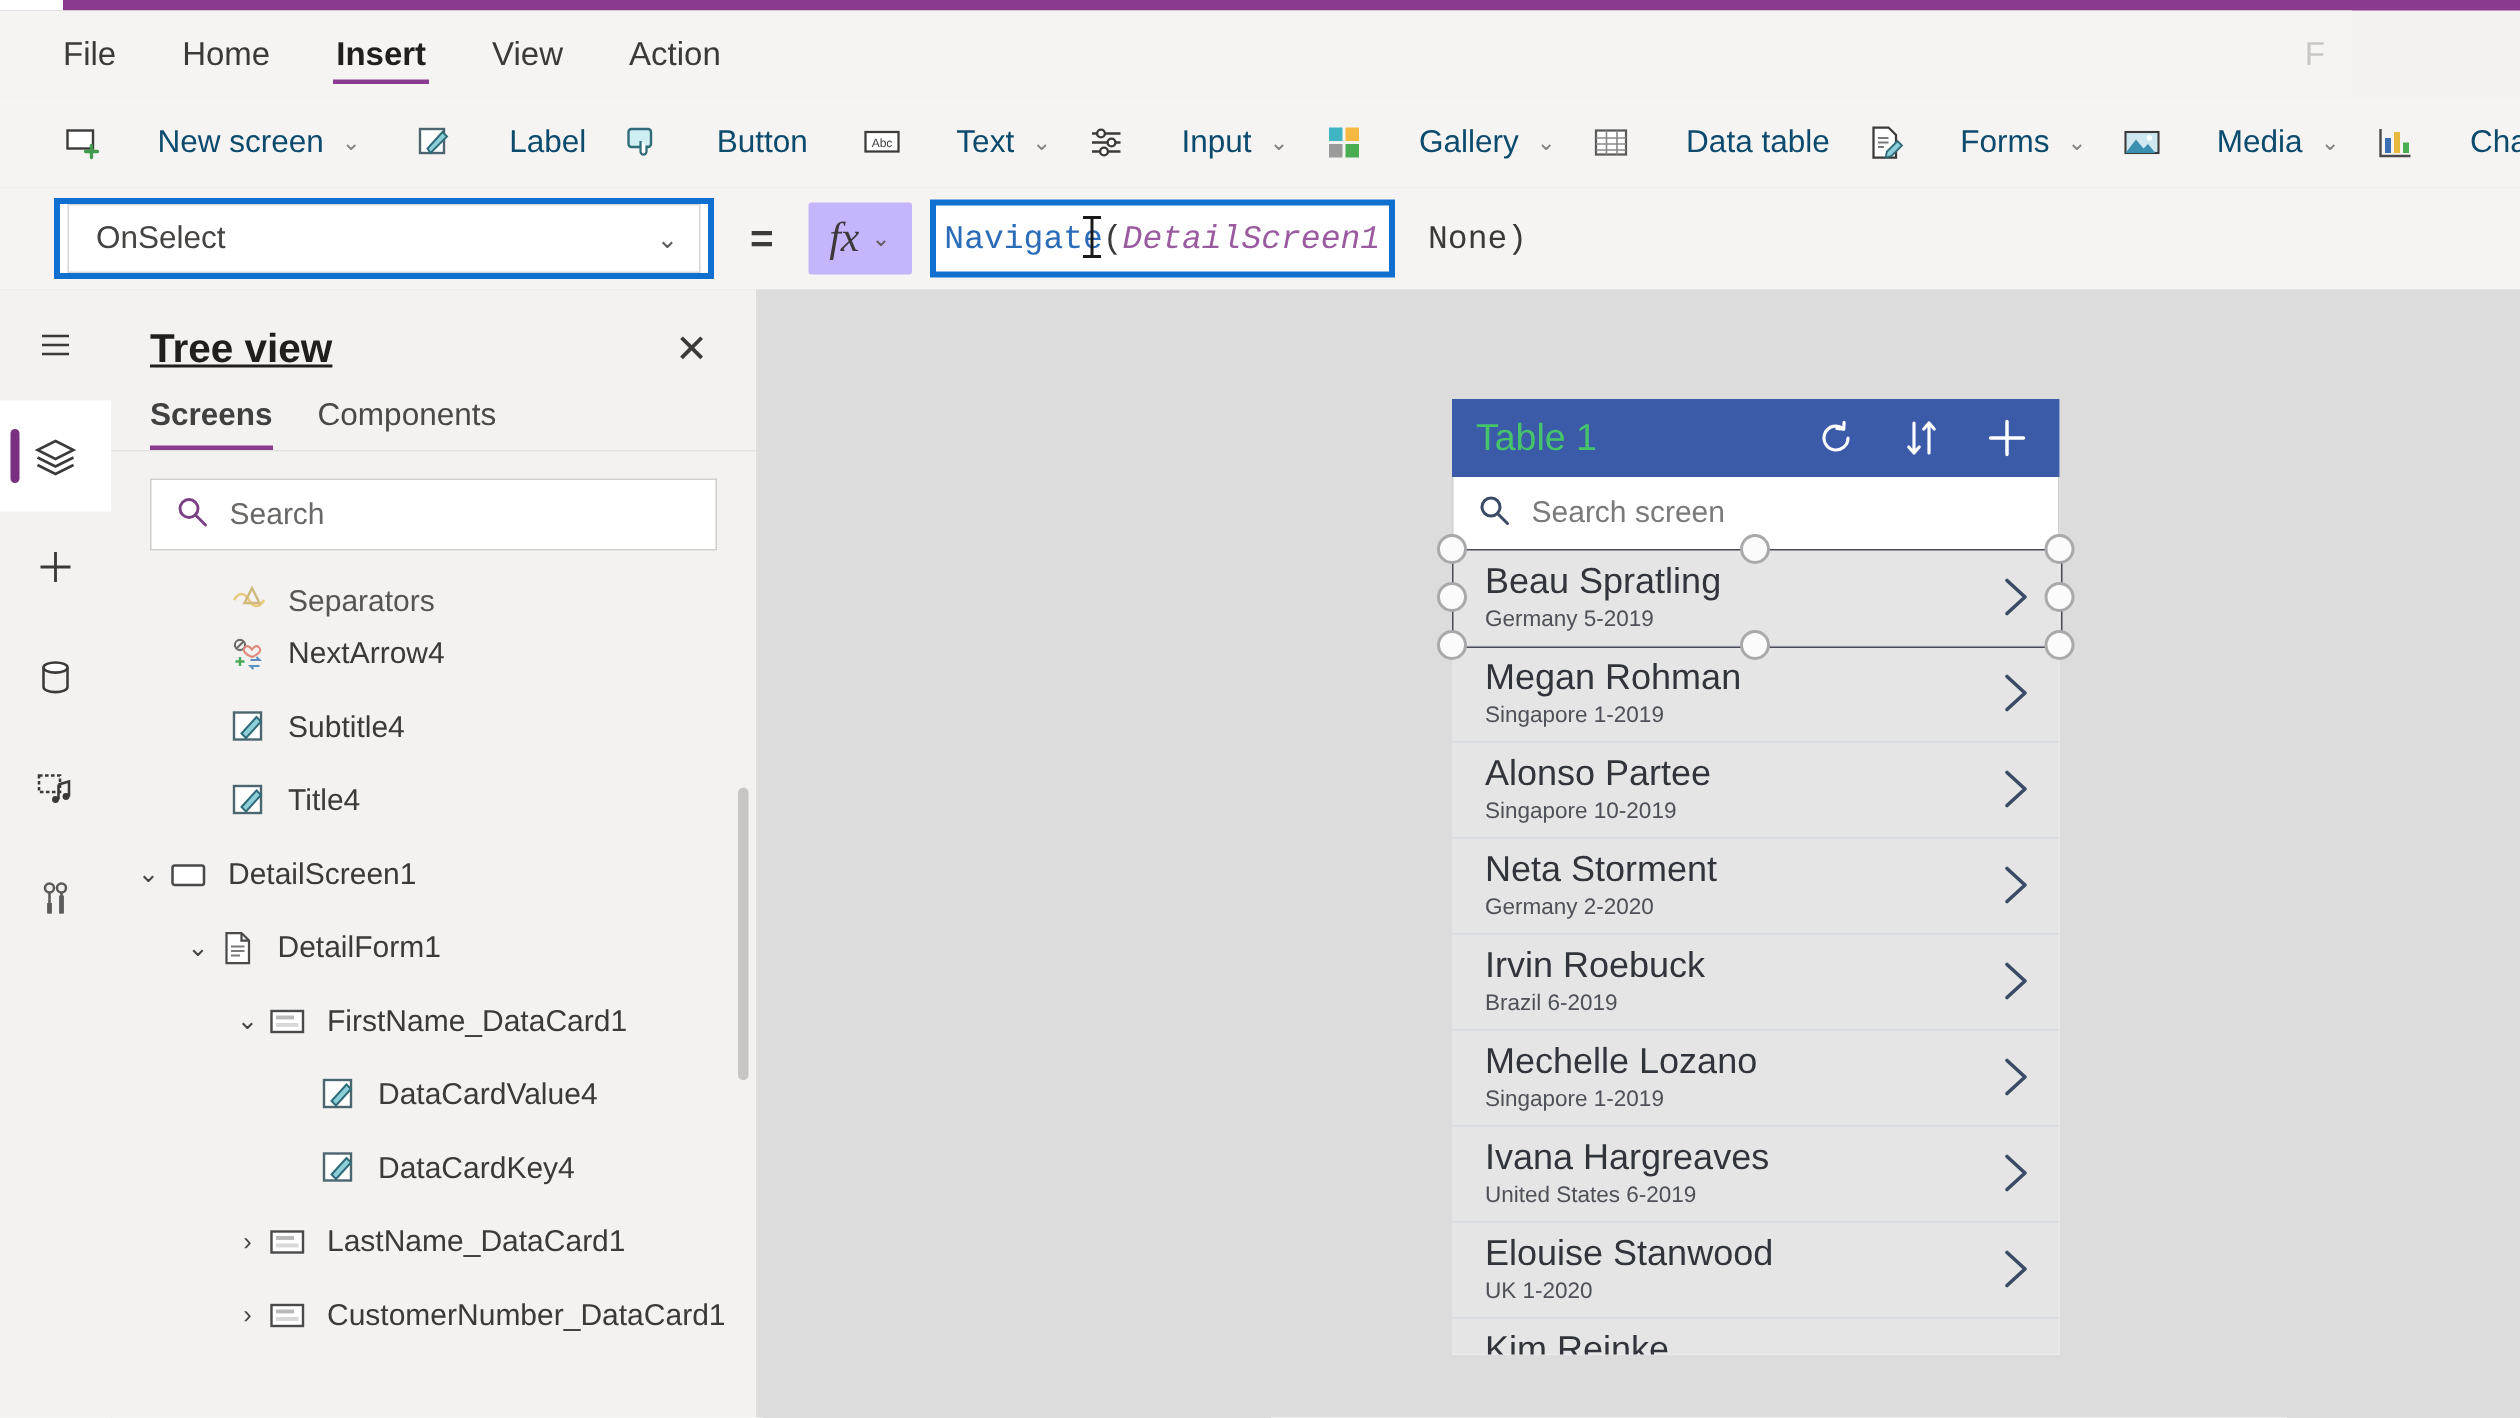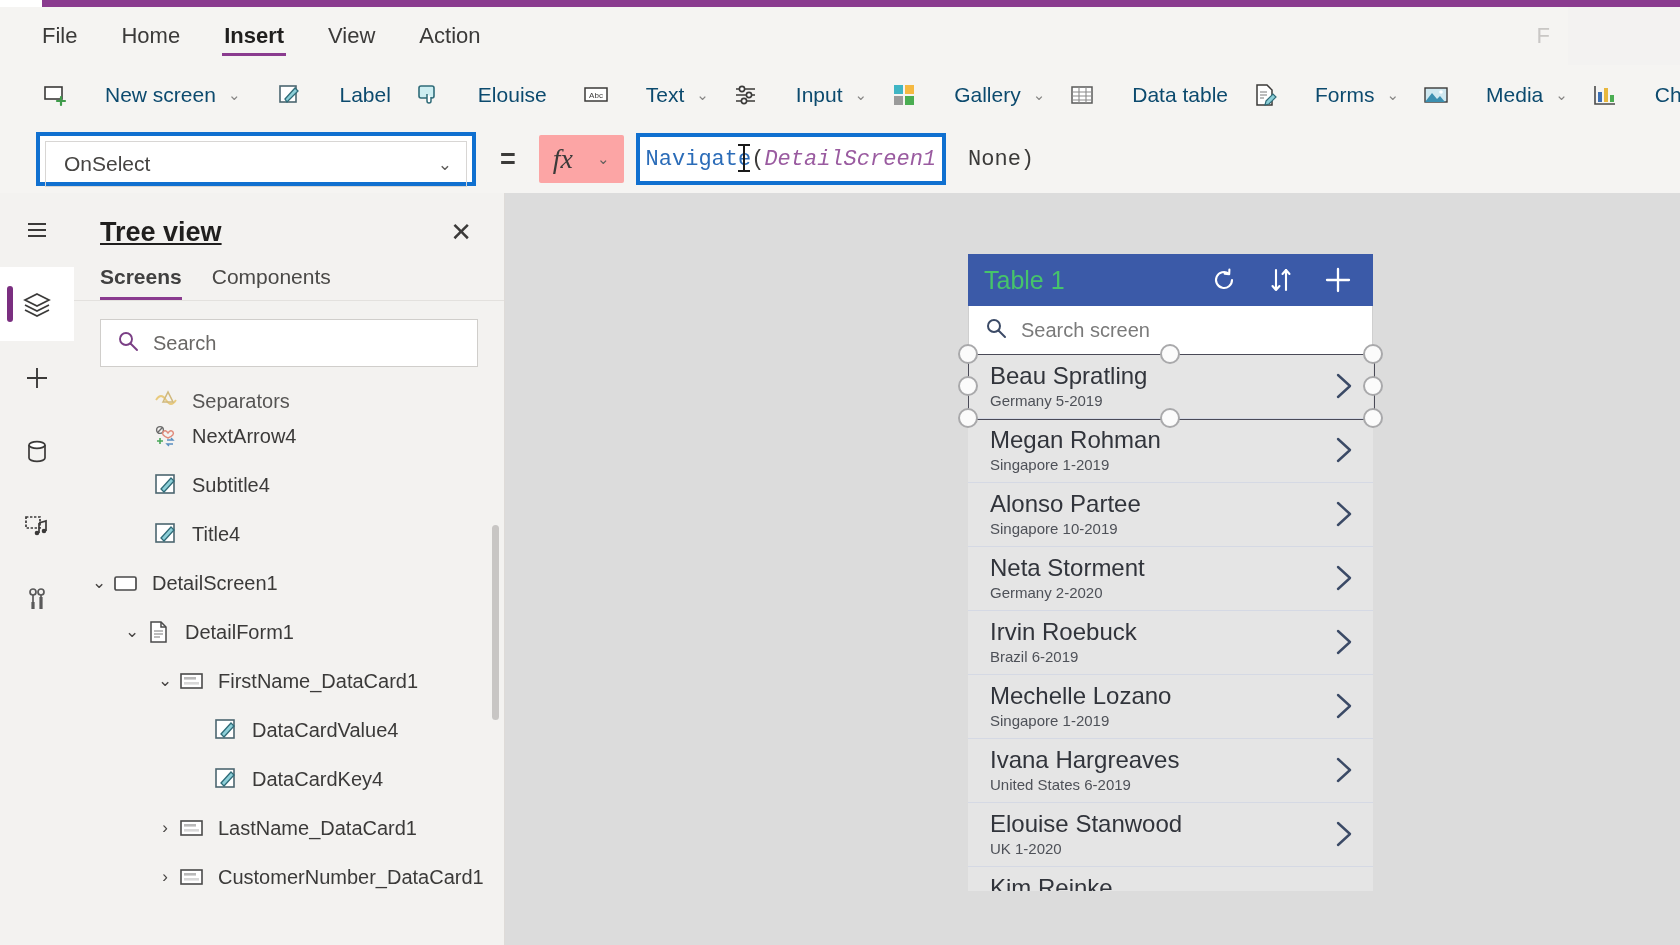--- a/index.html
+++ b/index.html
@@ -114,21 +114,21 @@
     background: #f5f4f2;
     border-bottom: 1px solid #e1dfdd;
     display: flex; align-items: center;
   }
   .prop-select-wrap {
     position: relative;
     margin-left: 36px;
     width: 440px; height: 54px;
     border: 4px solid #1070d0;
     background: #ffffff;
-    display: flex; align-items: flex-start;
+    display: flex; align-items: center;
     box-sizing: border-box;
   }
   .prop-select {
     flex: 1;
     height: 100%;
     display: flex; align-items: center;
     padding-left: 18px;
     font-size: 21px;
     color: #464442;
     border: 1px solid #d8d6d4;
@@ -141,24 +141,24 @@
   .prop-chev { color: #605e5c; font-size: 17px; }
 
   .eq-sign {
     margin: 0 24px;
     font-size: 27px;
     color: #3b3a39;
     font-weight: bold;
     letter-spacing: -1px;
   }
   .fx-btn {
-    display: flex; align-items: center; gap: 24px;
+    display: flex; align-items: center; gap: 8px;
     padding: 8px 14px;
     cursor: pointer;
-    background: #fca5a5;
+    background: #c4b5fd;
     border-radius: 2px;
   }
   .fx-btn .fx {
     font-family: "Liberation Serif", serif;
     font-style: italic;
     font-size: 28px;
     color: #3b3a39;
   }
   .fx-btn .caret { font-size: 15px; color: #605e5c; }
 
@@ -340,21 +340,21 @@
   
   .canvas {
     position: absolute; left: 505px; top: 193px;
     width: 1175px; height: 752px;
     background: #dcdcdc;
   }
 
   
   .preview {
     position: absolute;
-    left: 463px; top: 61px;
+    left: 463px; top: 73px;
     width: 405px;
     background: #ffffff;
   }
   .gal-header {
     height: 52px;
     background: #3b5aa8;
     display: flex; align-items: center;
     padding: 0 16px;
   }
   .gal-title {
@@ -488,21 +488,21 @@
         <span class="lbl">Label</span>
       </div>
 
       <div class="rb-btn">
         <span class="rb-ico">
           <svg width="26" height="26" viewBox="0 0 26 26">
             <rect x="4" y="4" width="15" height="12" rx="2" fill="#cdeef2" stroke="#2f6b78" stroke-width="1.6"></rect>
             <path d="M12 12 v7 a2 2 0 0 0 4 0 v-4" fill="#fff" stroke="#2f6b78" stroke-width="1.5"></path>
           </svg>
         </span>
-        <span class="lbl">Elouise</span>
+        <span class="lbl">Button</span>
       </div>
     </div>
 
     <div class="rb-sep"></div>
 
     <div class="rb-group">
       <div class="rb-btn">
         <span class="rb-ico">
           <svg width="26" height="26" viewBox="0 0 26 26">
             <rect x="2" y="6" width="22" height="13" fill="#fff" stroke="#3b3a39" stroke-width="1.5"></rect>

